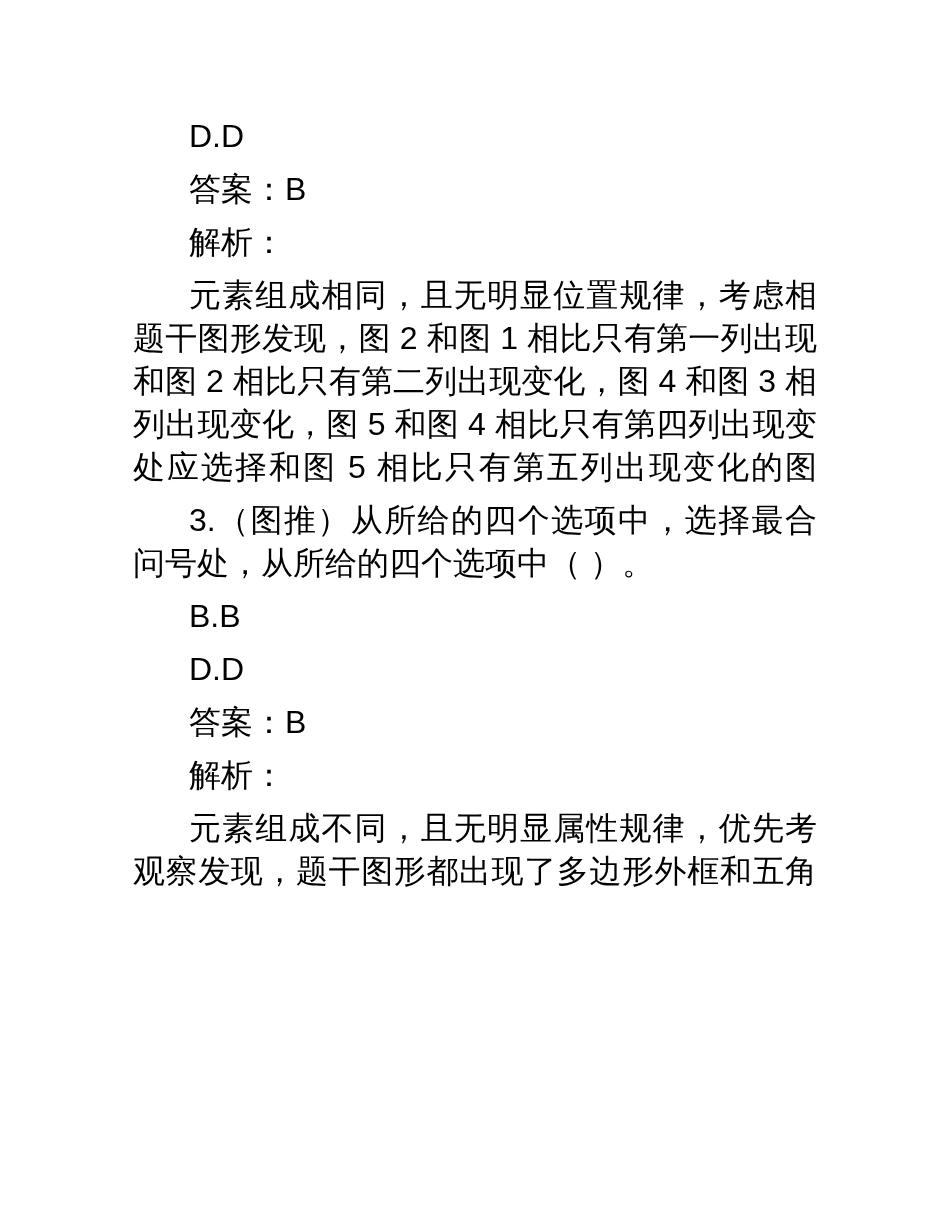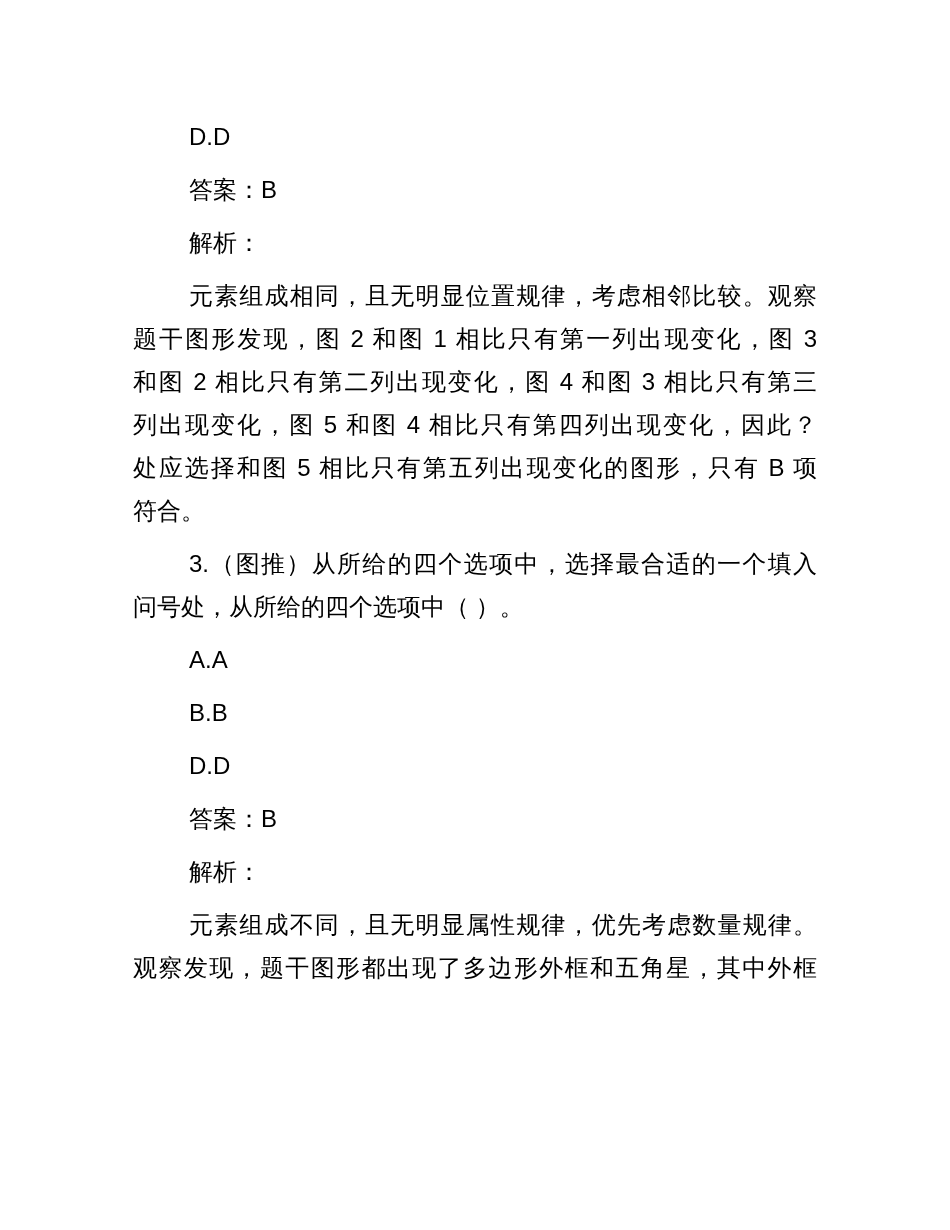--- a/index.html
+++ b/index.html
@@ -14,21 +14,21 @@
     background: #ffffff;
     color: #000000;
     font-family: "Liberation Sans", "DejaVu Sans", sans-serif;
     overflow: hidden;
   }
   .content {
     position: absolute;
     left: 133px;
     top: 115px;
     width: 684px;
-    font-size: 24px;
+    font-size: 32px;
   }
   .para {
     margin: 0 0 10px 0;
   }
   .line {
     line-height: 43px;
     max-height: 43px;
     overflow: hidden;
     text-align: left;
     white-space: normal;
@@ -60,31 +60,27 @@
     <div class="para">
       <div class="line indent">解析：</div>
     </div>
 
     <div class="para">
       <div class="line indent fill">元素组成相同，且无明显位置规律，考虑相邻比较。观察</div>
       <div class="line fill">题干图形发现，图 2 和图 1 相比只有第一列出现变化，图 3</div>
       <div class="line fill">和图 2 相比只有第二列出现变化，图 4 和图 3 相比只有第三</div>
       <div class="line fill">列出现变化，图 5 和图 4 相比只有第四列出现变化，因此？</div>
       <div class="line fill">处应选择和图 5 相比只有第五列出现变化的图形，只有 B 项</div>
-      <div class="line">符合。</div>
     </div>
 
     <div class="para">
       <div class="line indent fill">3.（图推）从所给的四个选项中，选择最合适的一个填入</div>
       <div class="line">问号处，从所给的四个选项中（ ）。</div>
     </div>
 
-    <div class="para">
-      <div class="line indent">A.A</div>
-    </div>
     <div class="para">
       <div class="line indent">B.B</div>
     </div>
     <div class="para">
       <div class="line indent">D.D</div>
     </div>
 
     <div class="para">
       <div class="line indent">答案：B</div>
     </div>

